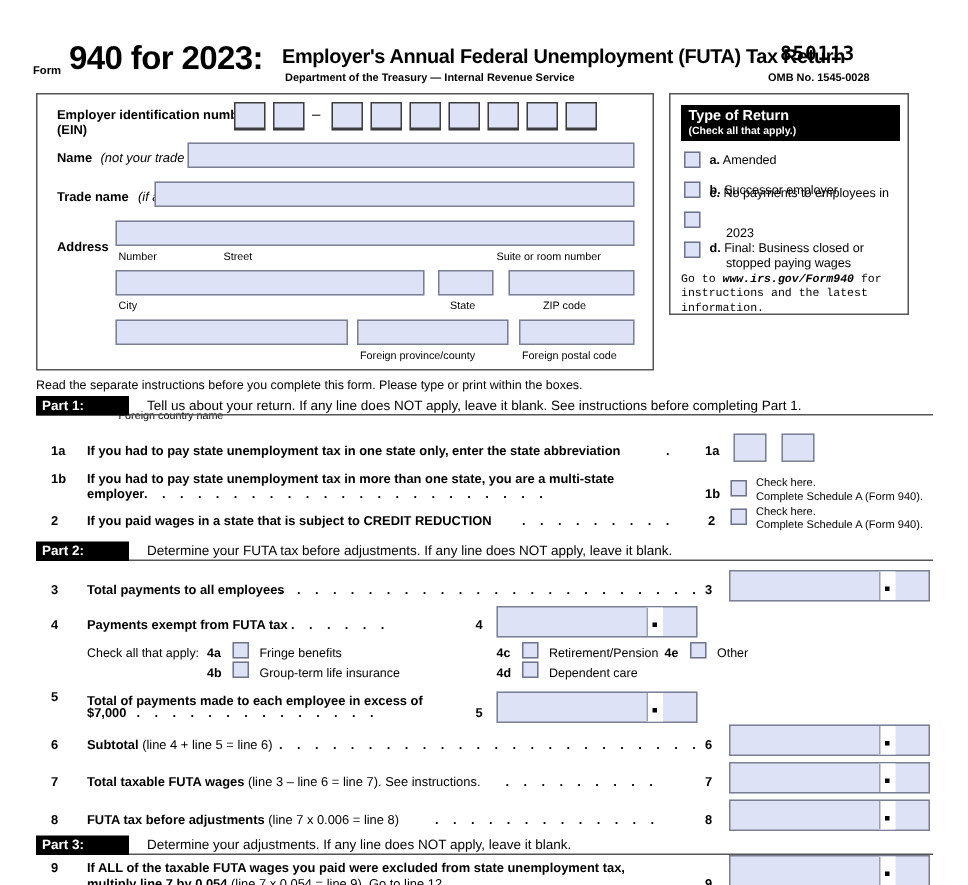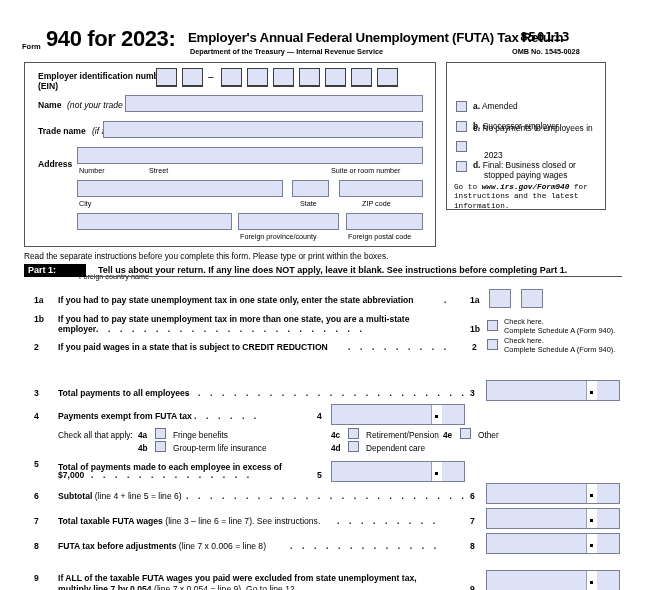--- a/index.html
+++ b/index.html
@@ -46,21 +46,21 @@
   .tor-foot { position:absolute; left:7px; top:120px; width:150px; font-size:7.7px; line-height:1.22;font-family:Liberation Mono, monospace; }
   .tor-foot i { font-style:italic; font-weight:bold; }
 
   
   .readline { position:absolute; left:24px; top:251px; font-size:8.3px; }
 
   
   .partbar { position:absolute; left:24px; width:598px; height:13px; border-bottom:1.4px solid #555; }
   .part-tag { position:absolute; left:0; top:0; width:62px; height:12.5px; background:#000; color:#fff;
               font-size:9px; font-weight:bold; padding-left:4px; line-height:12.5px; }
-  .part-txt { position:absolute; left:74px; top:0; font-size:9px; font-weight:bold; line-height:12.5px; }
+  .part-txt { position:absolute; left:74px; top:0; font-size:9px; font-weight:normal; line-height:12.5px; }
 
   
   .ln-no { position:absolute; font-size:8.6px; font-weight:bold; }
   .ln-tx { position:absolute; font-size:8.6px; font-weight:bold; }
   .ln-tx .reg { font-weight:normal; }
   .leader { position:absolute; font-size:8.6px; font-weight:bold; letter-spacing:3.6px; color:#000; }
 
   
   .amt { position:absolute; background:#dde2f7; border:1.4px solid #7a7f93; }
   .amt .dec { position:absolute; top:0; bottom:0; width:11px; background:#fff; border-left:1px solid #9aa0b4; }
@@ -123,20 +123,24 @@
 
     <div class="fld" style="left:52px; top:150px; width:155px; height:17px;"></div>
     <div class="fld" style="left:213px; top:150px; width:101px; height:17px;"></div>
     <div class="fld" style="left:321px; top:150px; width:77px; height:17px;"></div>
     <div class="cap" style="left:54px; top:169px;margin-top:40px;">Foreign country name</div>
     <div class="cap" style="left:215px; top:169px;">Foreign province/county</div>
     <div class="cap" style="left:323px; top:169px;">Foreign postal code</div>
   </div>
 
   <div class="torbox">
+    <div class="tor-hd">
+      <div class="tor-hd-t1">Type of Return</div>
+      <div class="tor-hd-t2">(Check all that apply.)</div>
+    </div>
 
     <div class="cb" style="left:9px; top:38px;"></div>
     <div class="tor-item" style="left:26px; top:38px;">
       <b>a.</b>
       <span>Amended</span>
     </div>
 
     <div class="cb" style="left:9px; top:58px;"></div>
     <div class="tor-item" style="left:26px; top:58px;">
       <b>b.</b>
@@ -184,20 +188,24 @@
   <div class="smalltxt" style="left:504px; top:327px;">Complete Schedule A (Form 940).</div>
 
   <div class="ln-no" style="left:34px; top:342px;">2</div>
   <div class="ln-tx" style="left:58px; top:342px;">If you paid wages in a state that is subject to CREDIT REDUCTION</div>
   <div class="leader" style="left:348px; top:342px;">. . . . . . . . .</div>
   <div class="ln-no" style="left:472px; top:342px;">2</div>
   <div class="cb" style="left:487px; top:339px;"></div>
   <div class="smalltxt" style="left:504px; top:337px;">Check here.</div>
   <div class="smalltxt" style="left:504px; top:346px;">Complete Schedule A (Form 940).</div>
 
+  <div class="partbar" style="top:361px;">
+    <div class="part-tag">Part 2:</div>
+    <div class="part-txt">Determine your FUTA tax before adjustments. If any line does NOT apply, leave it blank.</div>
+  </div>
 
   <div class="ln-no" style="left:34px; top:388px;">3</div>
   <div class="ln-tx" style="left:58px; top:388px;">Total payments to all employees</div>
   <div class="leader" style="left:186px; top:388px;">. . . . . . . . . . . . . . . . . . . . . . . .</div>
   <div class="ln-no" style="left:470px; top:388px;">3</div>
   <div class="amt" style="left:486px; top:380px; width:134px; height:21px;">
     <div class="dec" style="right:22px;"></div>
     <div class="dot" style="right:26px; bottom:6px;"></div>
   </div>
 
@@ -264,20 +272,24 @@
   <div class="ln-no" style="left:34px; top:541px;">8</div>
   <div class="ln-tx" style="left:58px; top:541px;"><span>FUTA tax before adjustments</span>
       <span class="reg">(line 7 x 0.006 = line 8)</span></div>
   <div class="leader" style="left:290px; top:541px;">. . . . . . . . . . . . .</div>
   <div class="ln-no" style="left:470px; top:541px;">8</div>
   <div class="amt" style="left:486px; top:533px; width:134px; height:21px;">
     <div class="dec" style="right:22px;"></div>
     <div class="dot" style="right:26px; bottom:6px;"></div>
   </div>
 
+  <div class="partbar" style="top:557px;">
+    <div class="part-tag">Part 3:</div>
+    <div class="part-txt">Determine your adjustments. If any line does NOT apply, leave it blank.</div>
+  </div>
 
   <div class="ln-no" style="left:34px; top:573px;">9</div>
   <div class="ln-tx" style="left:58px; top:573px;">If ALL of the taxable FUTA wages you paid were excluded from state unemployment tax,</div>
   <div class="ln-tx" style="left:58px; top:584px;"><span>multiply line 7 by 0.054</span>
       <span class="reg">(line 7 x 0.054 = line 9). Go to line 12</span></div>
   <div class="ln-no" style="left:470px; top:584px;">9</div>
   <div class="amt" style="left:486px; top:570px; width:134px; height:21px;">
     <div class="dec" style="right:22px;"></div>
     <div class="dot" style="right:26px; bottom:6px;"></div>
   </div>

